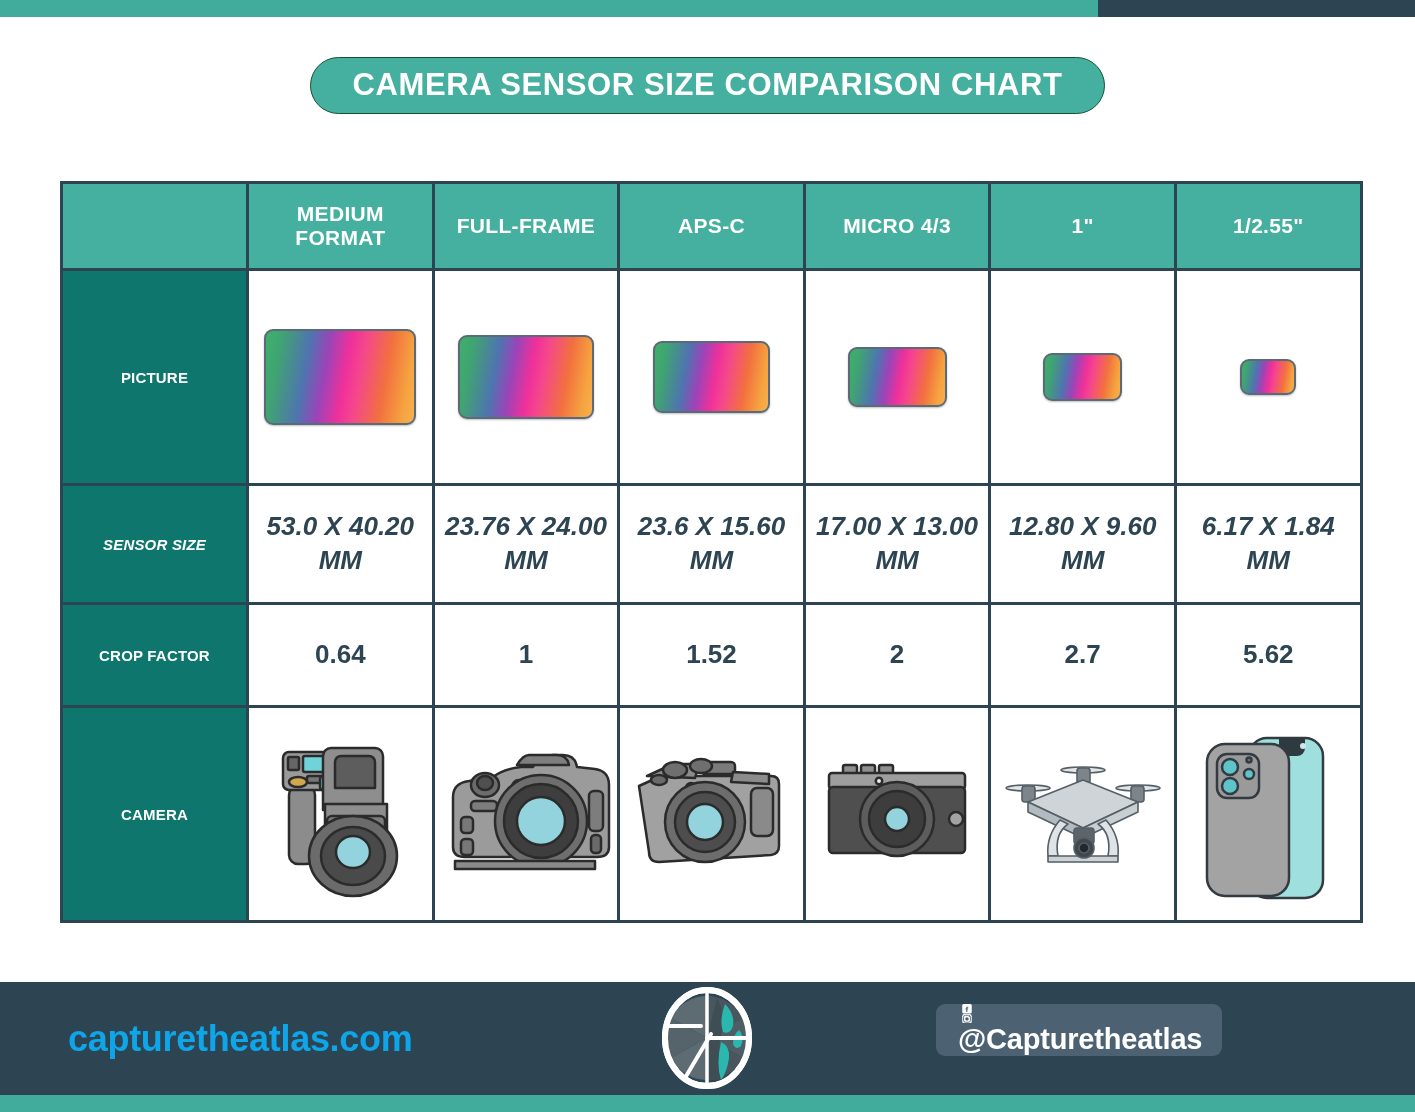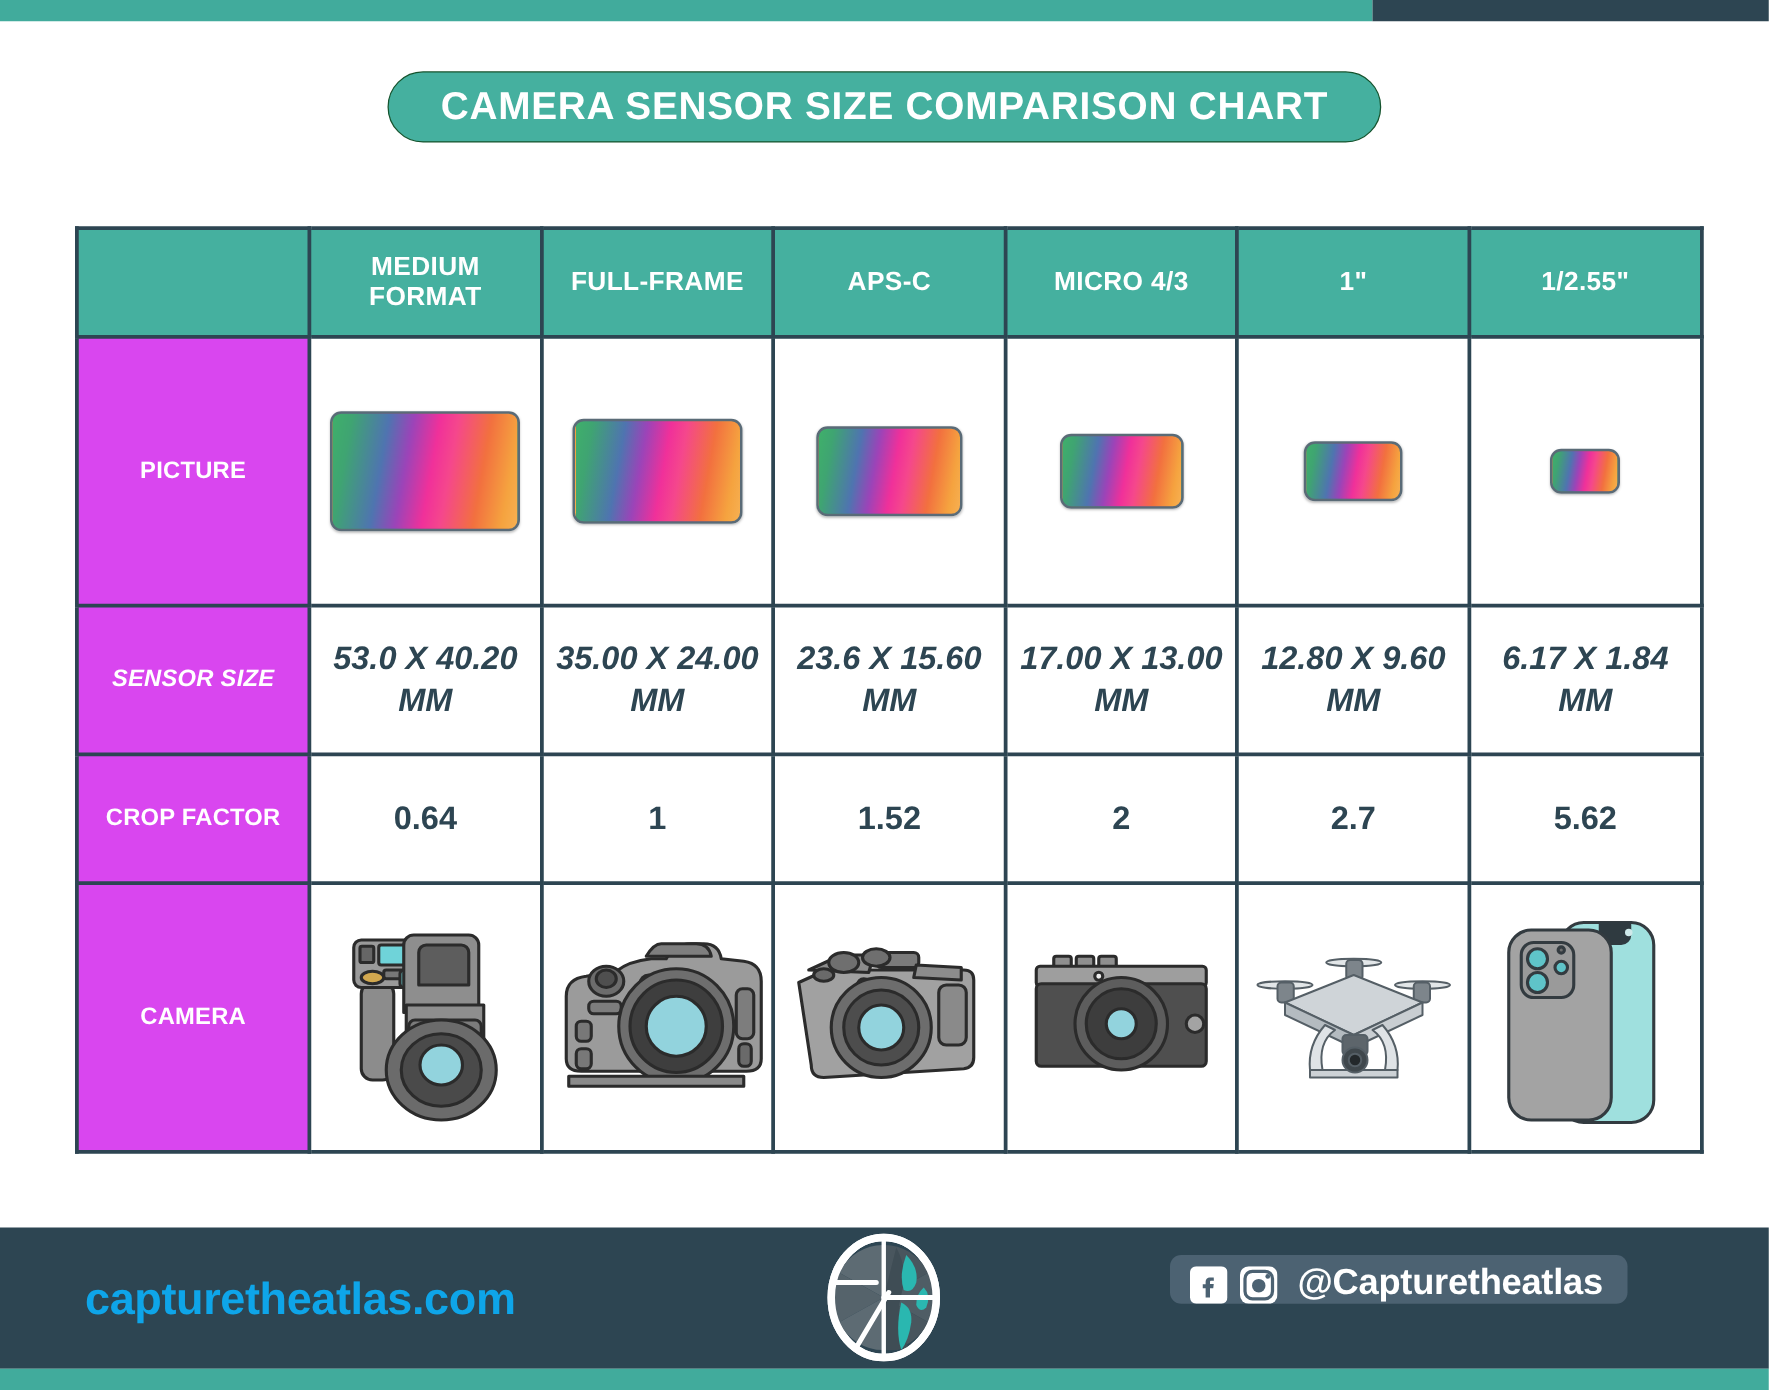--- a/index.html
+++ b/index.html
@@ -84,23 +84,23 @@
   .hdr-cell {
     background: #45b09f;
     color: #ffffff;
     font-size: 21px;
     font-weight: bold;
     letter-spacing: 0.3px;
     height: 84px;
     line-height: 1.15;
   }
   .row-label {
-    background: #d946ef;
+    background: #0f766e;
     color: #ffffff;
-    font-size: 19px;
+    font-size: 15px;
     font-weight: bold;
     letter-spacing: 0.2px;
   }
   .data-cell {
     background: #ffffff;
     color: #2d4552;
     font-size: 26px;
     font-weight: bold;
     line-height: 1.3;
   }
@@ -169,27 +169,28 @@
   }
   #footer-logo {
     position: absolute;
     left: 655px;
     top: 4px;
   }
   #social-badge {
     position: absolute;
     left: 936px;
     top: 22px;
-    height: 39px;
+    height: 52px;
     background: #4c6272;
     border-radius: 9px;
     display: flex;
-    align-items: flex-end;
+    align-items: flex-start;
     padding: 0 20px 0 16px;
     box-sizing: border-box;
+    flex-direction: column;
   }
   #social-badge .sicon { margin-right: 10px; display:block; }
   #social-handle {
     color: #ffffff;
     font-size: 29px;
     font-weight: bold;
     margin-left: 6px;
     letter-spacing: -0.2px;
   }
 </style>
@@ -259,21 +260,21 @@
       <td class="data-cell">
         <div class="swatch-holder">
             <div class="swatch" style="width: 52px; height: 32px;"></div>
           </div>
       </td>
     </tr>
 
     <tr class="row-sensor">
       <td class="row-label">SENSOR SIZE</td>
       <td class="data-cell">53.0 X 40.20 MM</td>
-      <td class="data-cell">35.00 X 24.00 MM</td>
+      <td class="data-cell">23.76 X 24.00 MM</td>
       <td class="data-cell">23.6 X 15.60 MM</td>
       <td class="data-cell">17.00 X 13.00 MM</td>
       <td class="data-cell">12.80 X 9.60 MM</td>
       <td class="data-cell">6.17 X 1.84 MM</td>
     </tr>
 
     <tr class="row-crop">
       <td class="row-label">CROP FACTOR</td>
       <td class="data-cell">0.64</td>
       <td class="data-cell">1</td>

